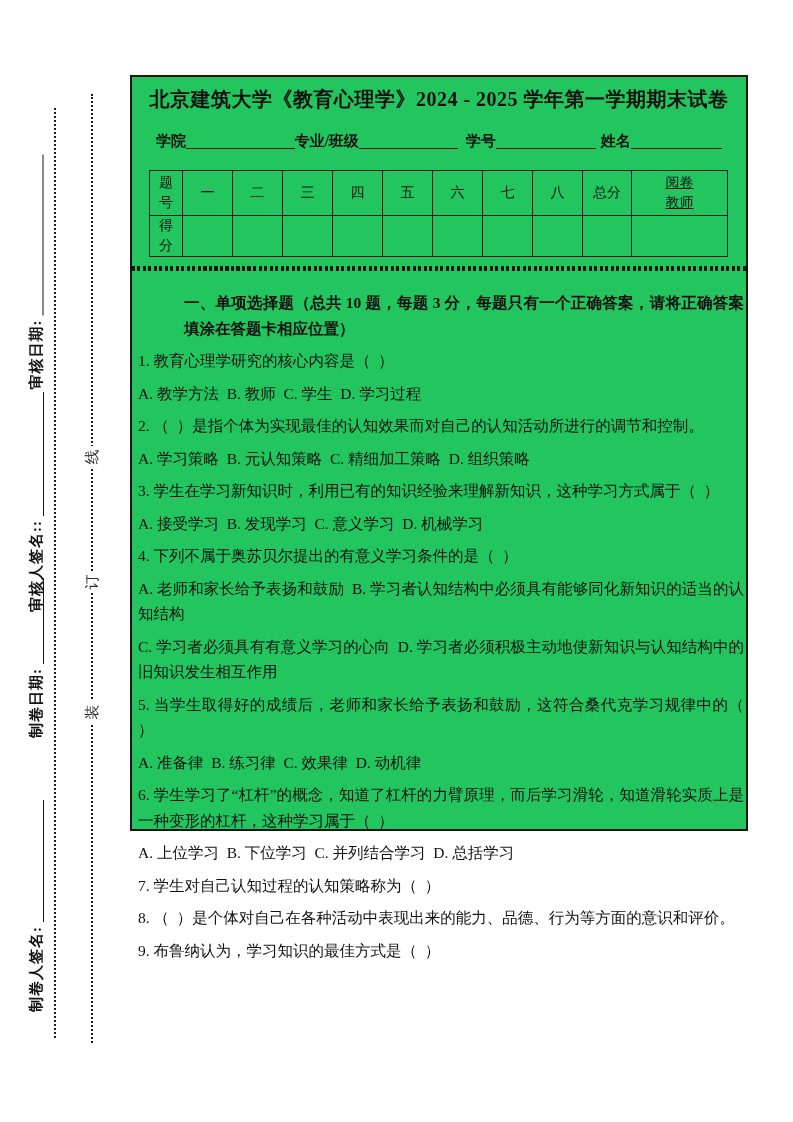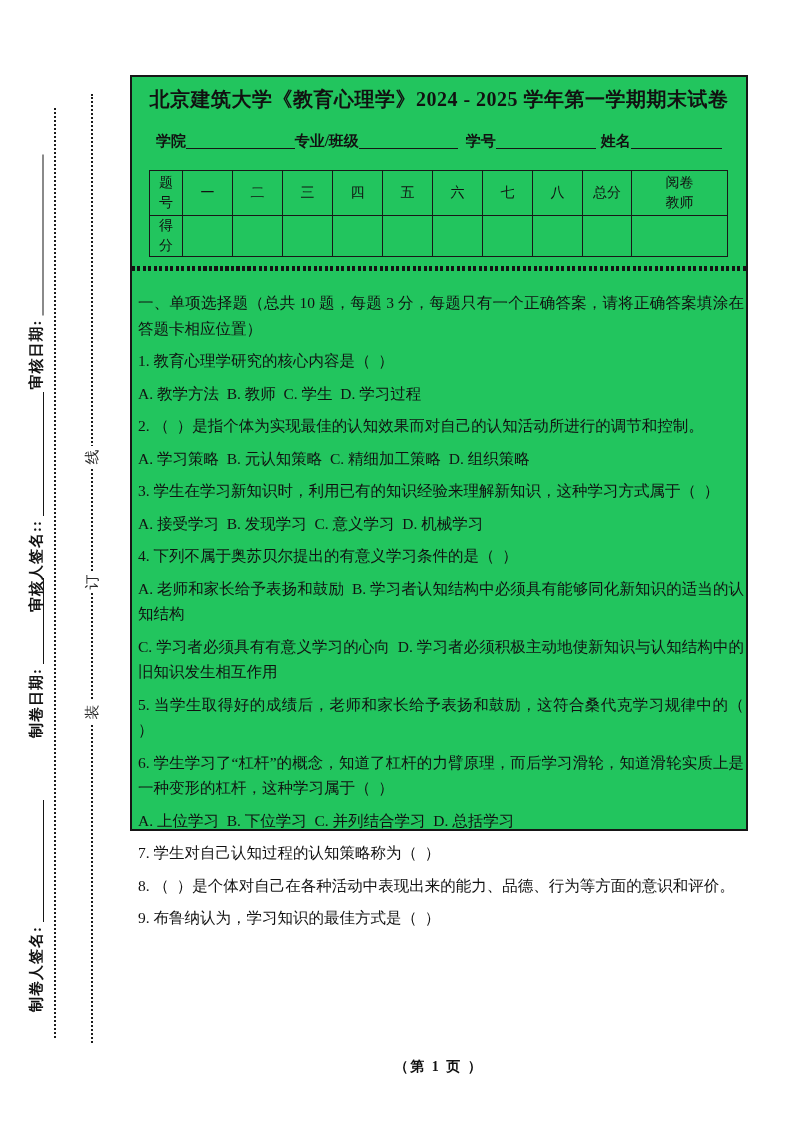--- a/index.html
+++ b/index.html
@@ -62,35 +62,35 @@
   }
   #score-table td {
     border:1.6px solid #181818; text-align:center; vertical-align:middle;
     padding:0;
   }
   #score-table tr.r1 td { height:45px; }
   #score-table tr.r2 td { height:41px;text-align:center; }
   .col-qno { width:33px; } .col-n { width:50px; }
   .col-total { width:49px; } .col-grader { width:96px; }
   .stack2 { display:inline-block; width:1.15em; line-height:1.4; }
-  .stack4 { display:inline-block; width:2.3em; line-height:1.4; }
+  .stack4 { display:inline-block; width:2.3em; line-height:1.4;text-decoration:underline; }
 
   #separator {
     position:absolute; top:189px; left:0; right:0; height:5px;
     background:repeating-linear-gradient(90deg,#141414 0 3px,transparent 3px 5.5px);
   }
 
   #questions {
     position:absolute; top:213px; left:6px; width:606px;
   }
   #questions p {
     font-size:15.5px; line-height:25.5px; margin:0 0 7px 0;
     text-align:justify; white-space:pre-wrap; word-break:break-all;
   }
-  #questions p.bold { font-weight:normal; }
+  #questions p.bold { font-weight:bold;margin-left:46px; }
 
   #page-footer {
     position:absolute; left:130px; top:1058px; width:618px;
     text-align:center; font-size:14px; font-weight:bold; letter-spacing:2px;
   }
 </style>
 </head>
 <body>
 
 <div id="page">
@@ -184,23 +184,23 @@
       <p>1. 教育心理学研究的核心内容是（  ）</p>
       <p>A. 教学方法  B. 教师  C. 学生  D. 学习过程</p>
       <p>2. （  ）是指个体为实现最佳的认知效果而对自己的认知活动所进行的调节和控制。</p>
       <p>A. 学习策略  B. 元认知策略  C. 精细加工策略  D. 组织策略</p>
       <p>3. 学生在学习新知识时，利用已有的知识经验来理解新知识，这种学习方式属于（  ）</p>
       <p>A. 接受学习  B. 发现学习  C. 意义学习  D. 机械学习</p>
       <p>4. 下列不属于奥苏贝尔提出的有意义学习条件的是（  ）</p>
       <p>A. 老师和家长给予表扬和鼓励  B. 学习者认知结构中必须具有能够同化新知识的适当的认知结构</p>
       <p>C. 学习者必须具有有意义学习的心向  D. 学习者必须积极主动地使新知识与认知结构中的旧知识发生相互作用</p>
       <p>5. 当学生取得好的成绩后，老师和家长给予表扬和鼓励，这符合桑代克学习规律中的（  ）</p>
+      <p>A. 准备律  B. 练习律  C. 效果律  D. 动机律</p>
       <p>6. 学生学习了“杠杆”的概念，知道了杠杆的力臂原理，而后学习滑轮，知道滑轮实质上是一种变形的杠杆，这种学习属于（  ）</p>
       <p>A. 上位学习  B. 下位学习  C. 并列结合学习  D. 总括学习</p>
       <p>7. 学生对自己认知过程的认知策略称为（  ）</p>
       <p>8. （  ）是个体对自己在各种活动中表现出来的能力、品德、行为等方面的意识和评价。</p>
       <p>9. 布鲁纳认为，学习知识的最佳方式是（  ）</p>
     </div>
   </div>
 
-  <div id="page-footer">（第 1 页 ）</div>
 
 </div>
 
 </body></html>

